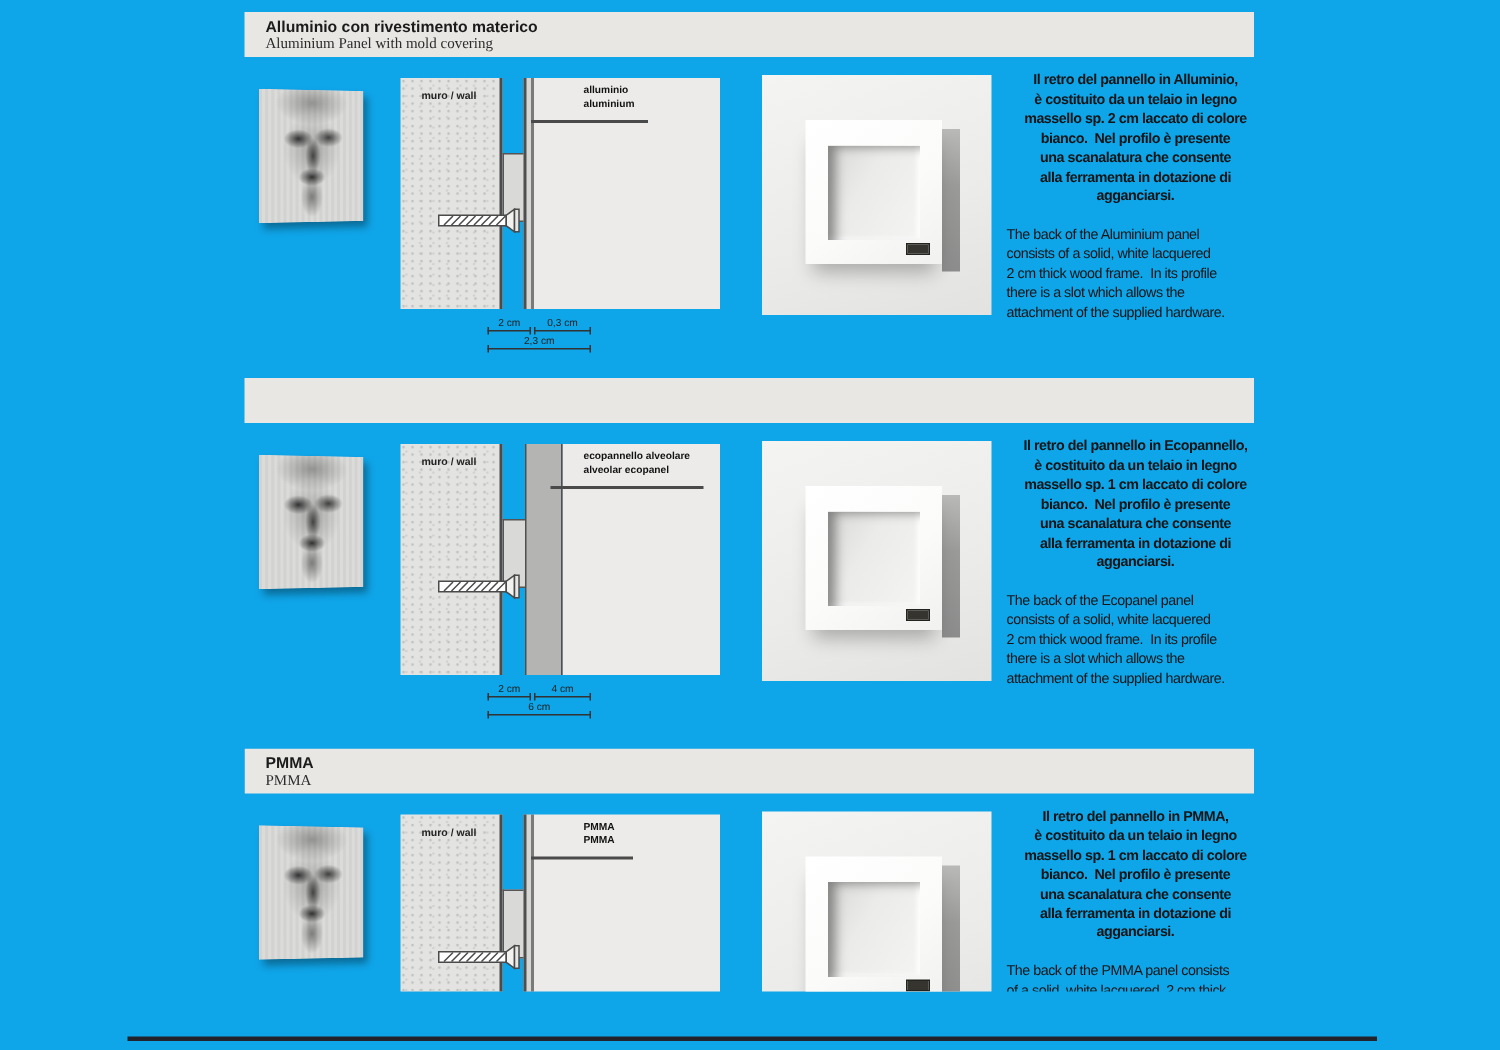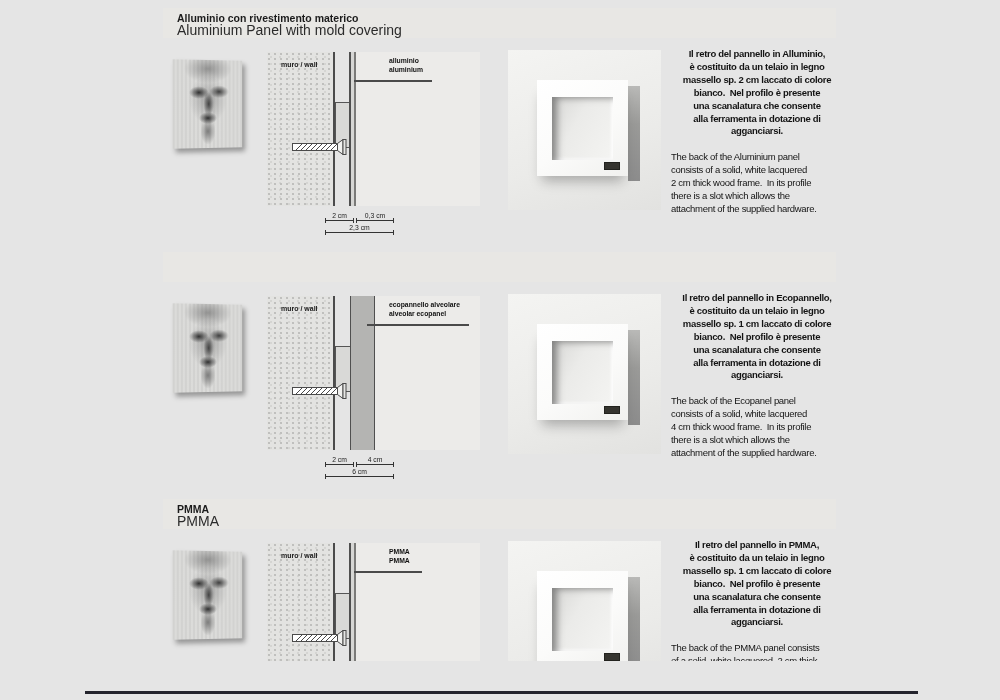--- a/index.html
+++ b/index.html
@@ -1,28 +1,28 @@
 <!DOCTYPE html>
 <html><head>
 <meta charset="utf-8">
 <style>
   html,body{margin:0;padding:0;background:#fff;}
-  .page{position:relative;width:1000px;height:700px;background:#e5e5e5;overflow:hidden;
+  .page{position:relative;width:1000px;height:700px;background:#0ea5e9;overflow:hidden;
         font-family:"Liberation Sans",sans-serif;}
 
   .section{position:absolute;left:163px;width:673px;}
   .s1{top:8px;height:236px;}
   .s2{top:252px;height:240px;}
   .s3{top:499px;height:162px;overflow:hidden;}
 
   
   .hdr{position:absolute;top:0;left:0;right:0;height:30px;background:#e8e7e4;
        padding:4px 0 0 14px;box-sizing:border-box;}
   .hdr-it{font-weight:bold;font-size:10.5px;color:#1b1b1b;line-height:12px;}
-  .hdr-en{font-size:14px;color:#2b2b2b;line-height:12px;}
+  .hdr-en{font-size:10px;color:#2b2b2b;line-height:12px;font-family:Liberation Serif, serif;}
 
   
   .thumb{position:absolute;left:7px;top:52px;width:78px;height:94px;}
   .face{width:70px;height:88px;margin-left:3px;
         transform:perspective(260px) rotateY(7deg);
         box-shadow:3px 4px 5px rgba(0,0,0,.35);
         background-color:#d9d9d7;
         background-image:
           radial-gradient(14px 9px at 37% 37%, rgba(25,25,25,.85), rgba(25,25,25,0) 70%),
           radial-gradient(14px 9px at 66% 36%, rgba(30,30,30,.8), rgba(30,30,30,0) 70%),
@@ -201,21 +201,21 @@
     <div class="desc">
       <p class="it">Il retro del pannello in Ecopannello,
 è costituito da un telaio in legno
 massello sp. 1 cm laccato di colore
 bianco.  Nel profilo è presente
 una scanalatura che consente
 alla ferramenta in dotazione di
 agganciarsi.</p>
       <p class="en">The back of the Ecopanel panel
 consists of a solid, white lacquered
-4 cm thick wood frame.  In its profile
+2 cm thick wood frame.  In its profile
 there is a slot which allows the
 attachment of the supplied hardware.</p>
     </div>
   </div>
 
   <div class="section s3">
     <div class="hdr">
       <div class="hdr-it">PMMA</div>
       <div class="hdr-en">PMMA</div>
     </div>

